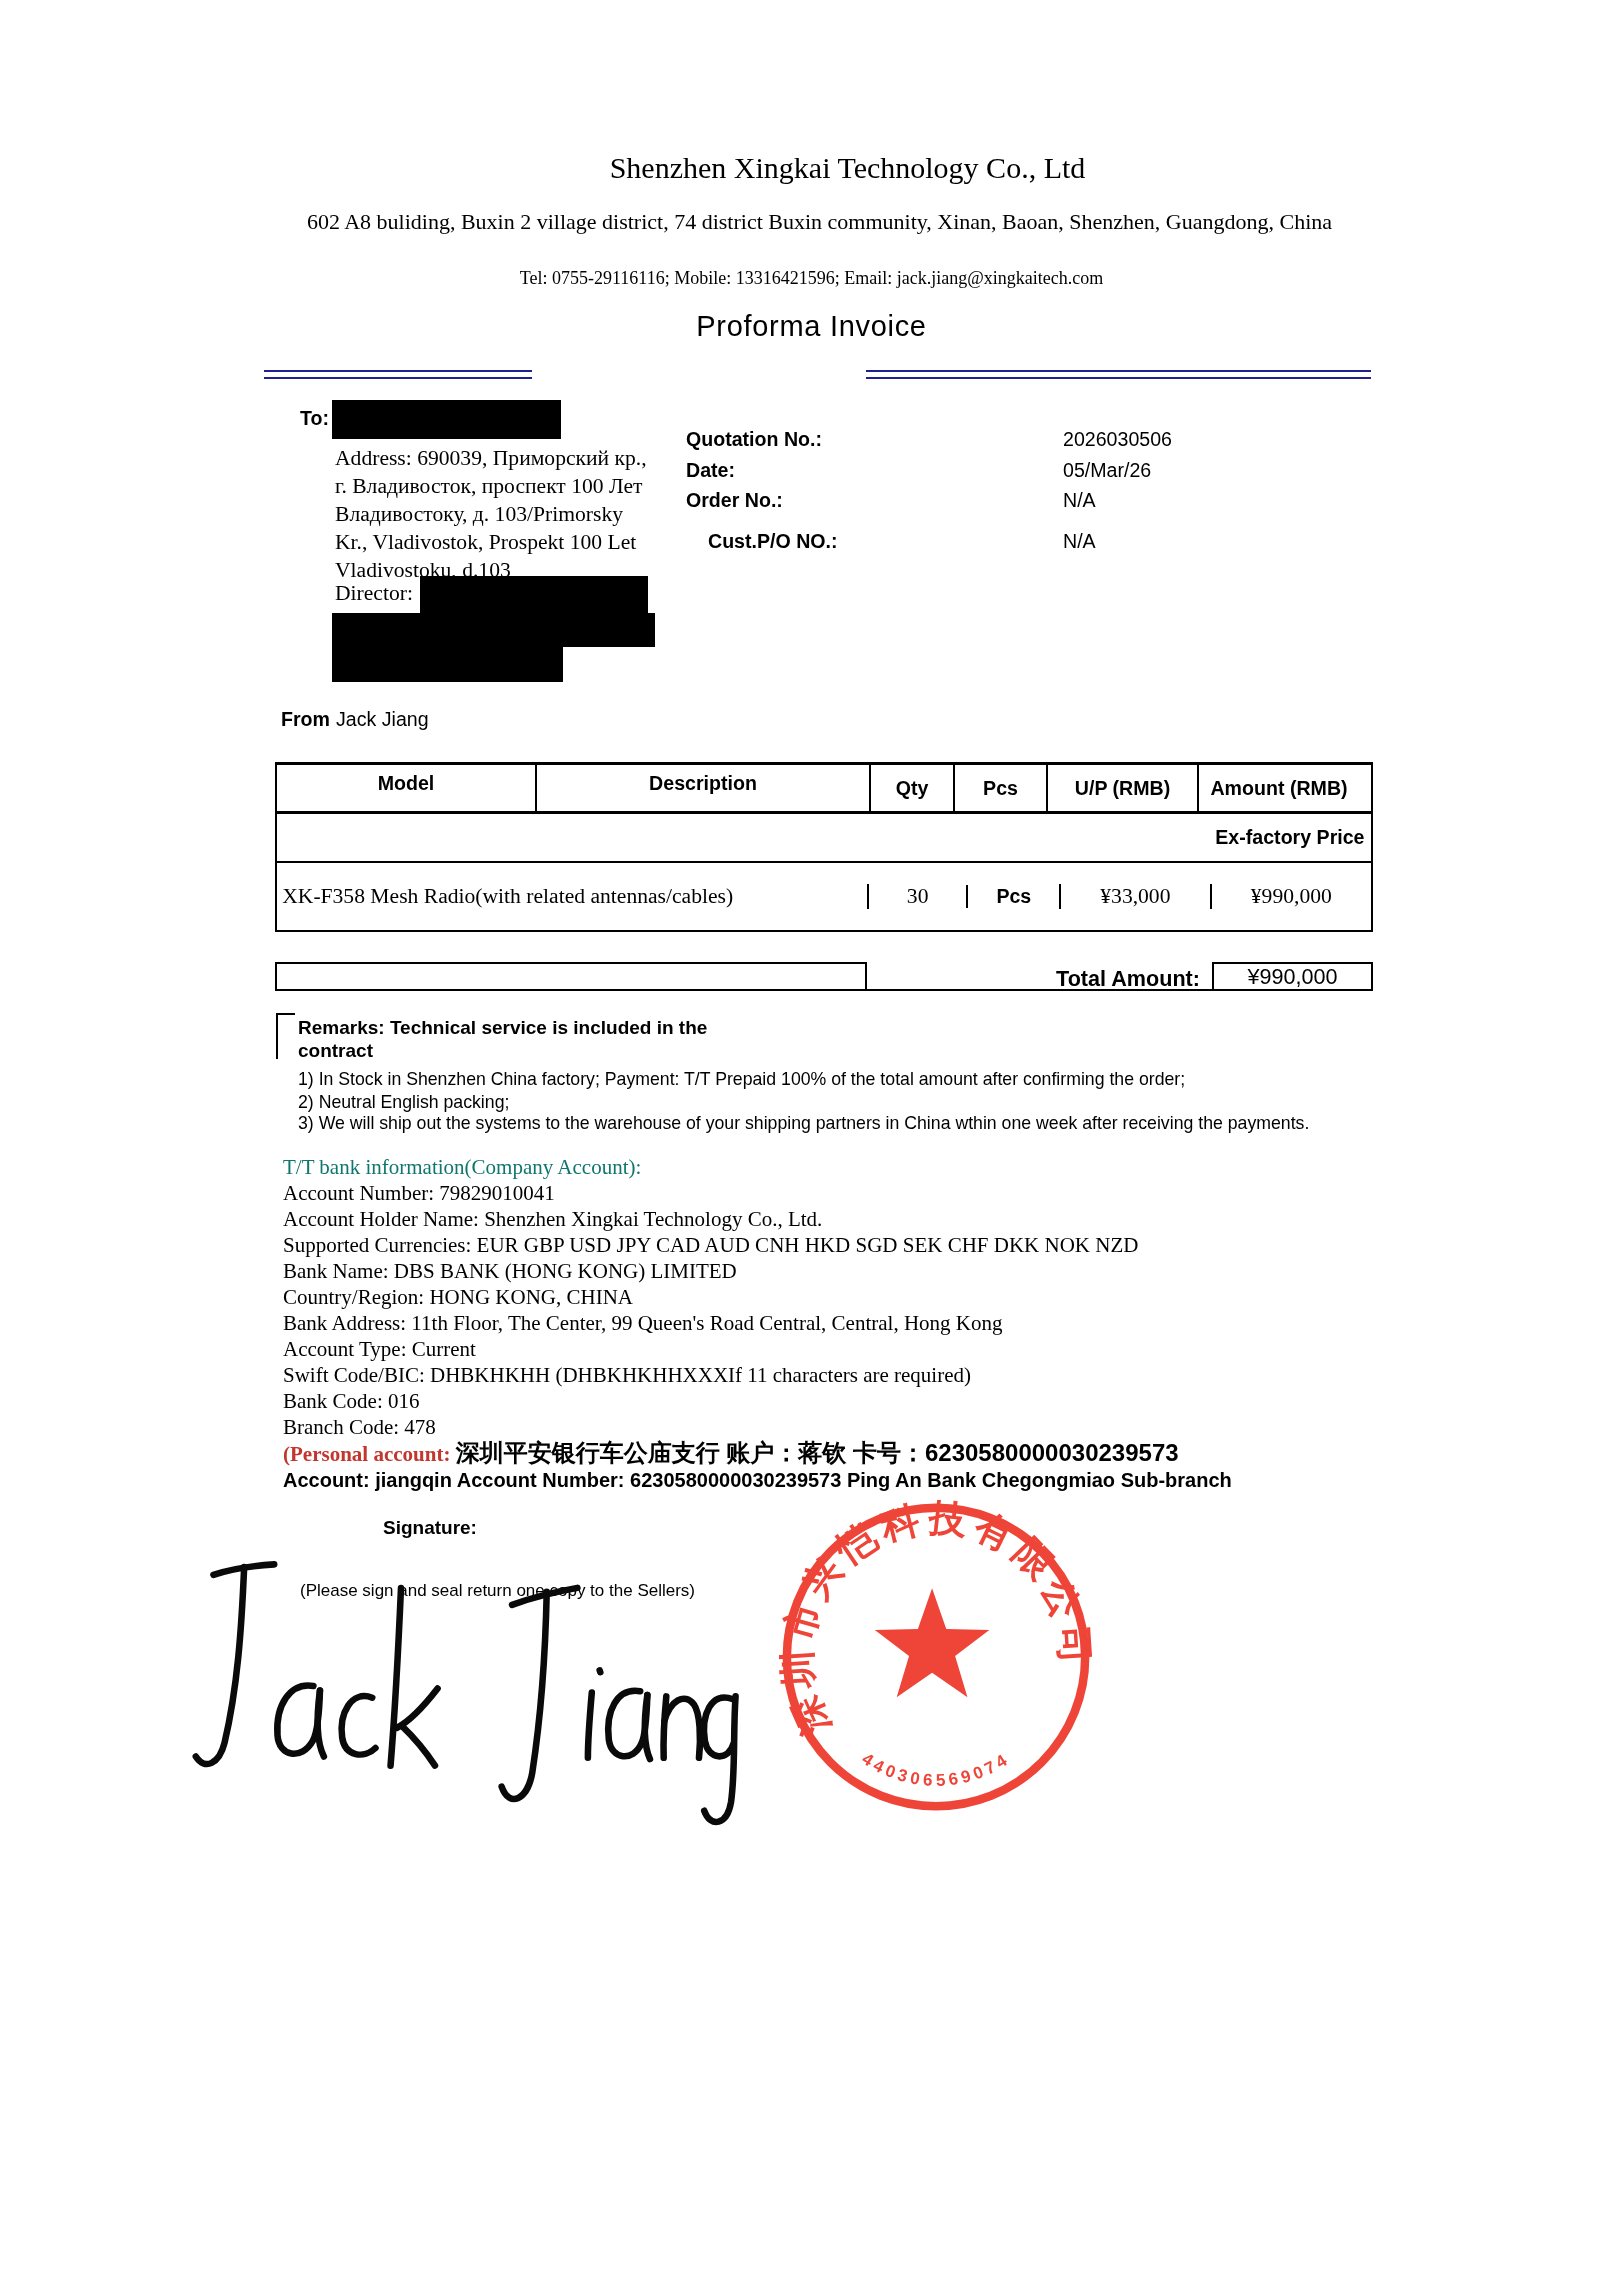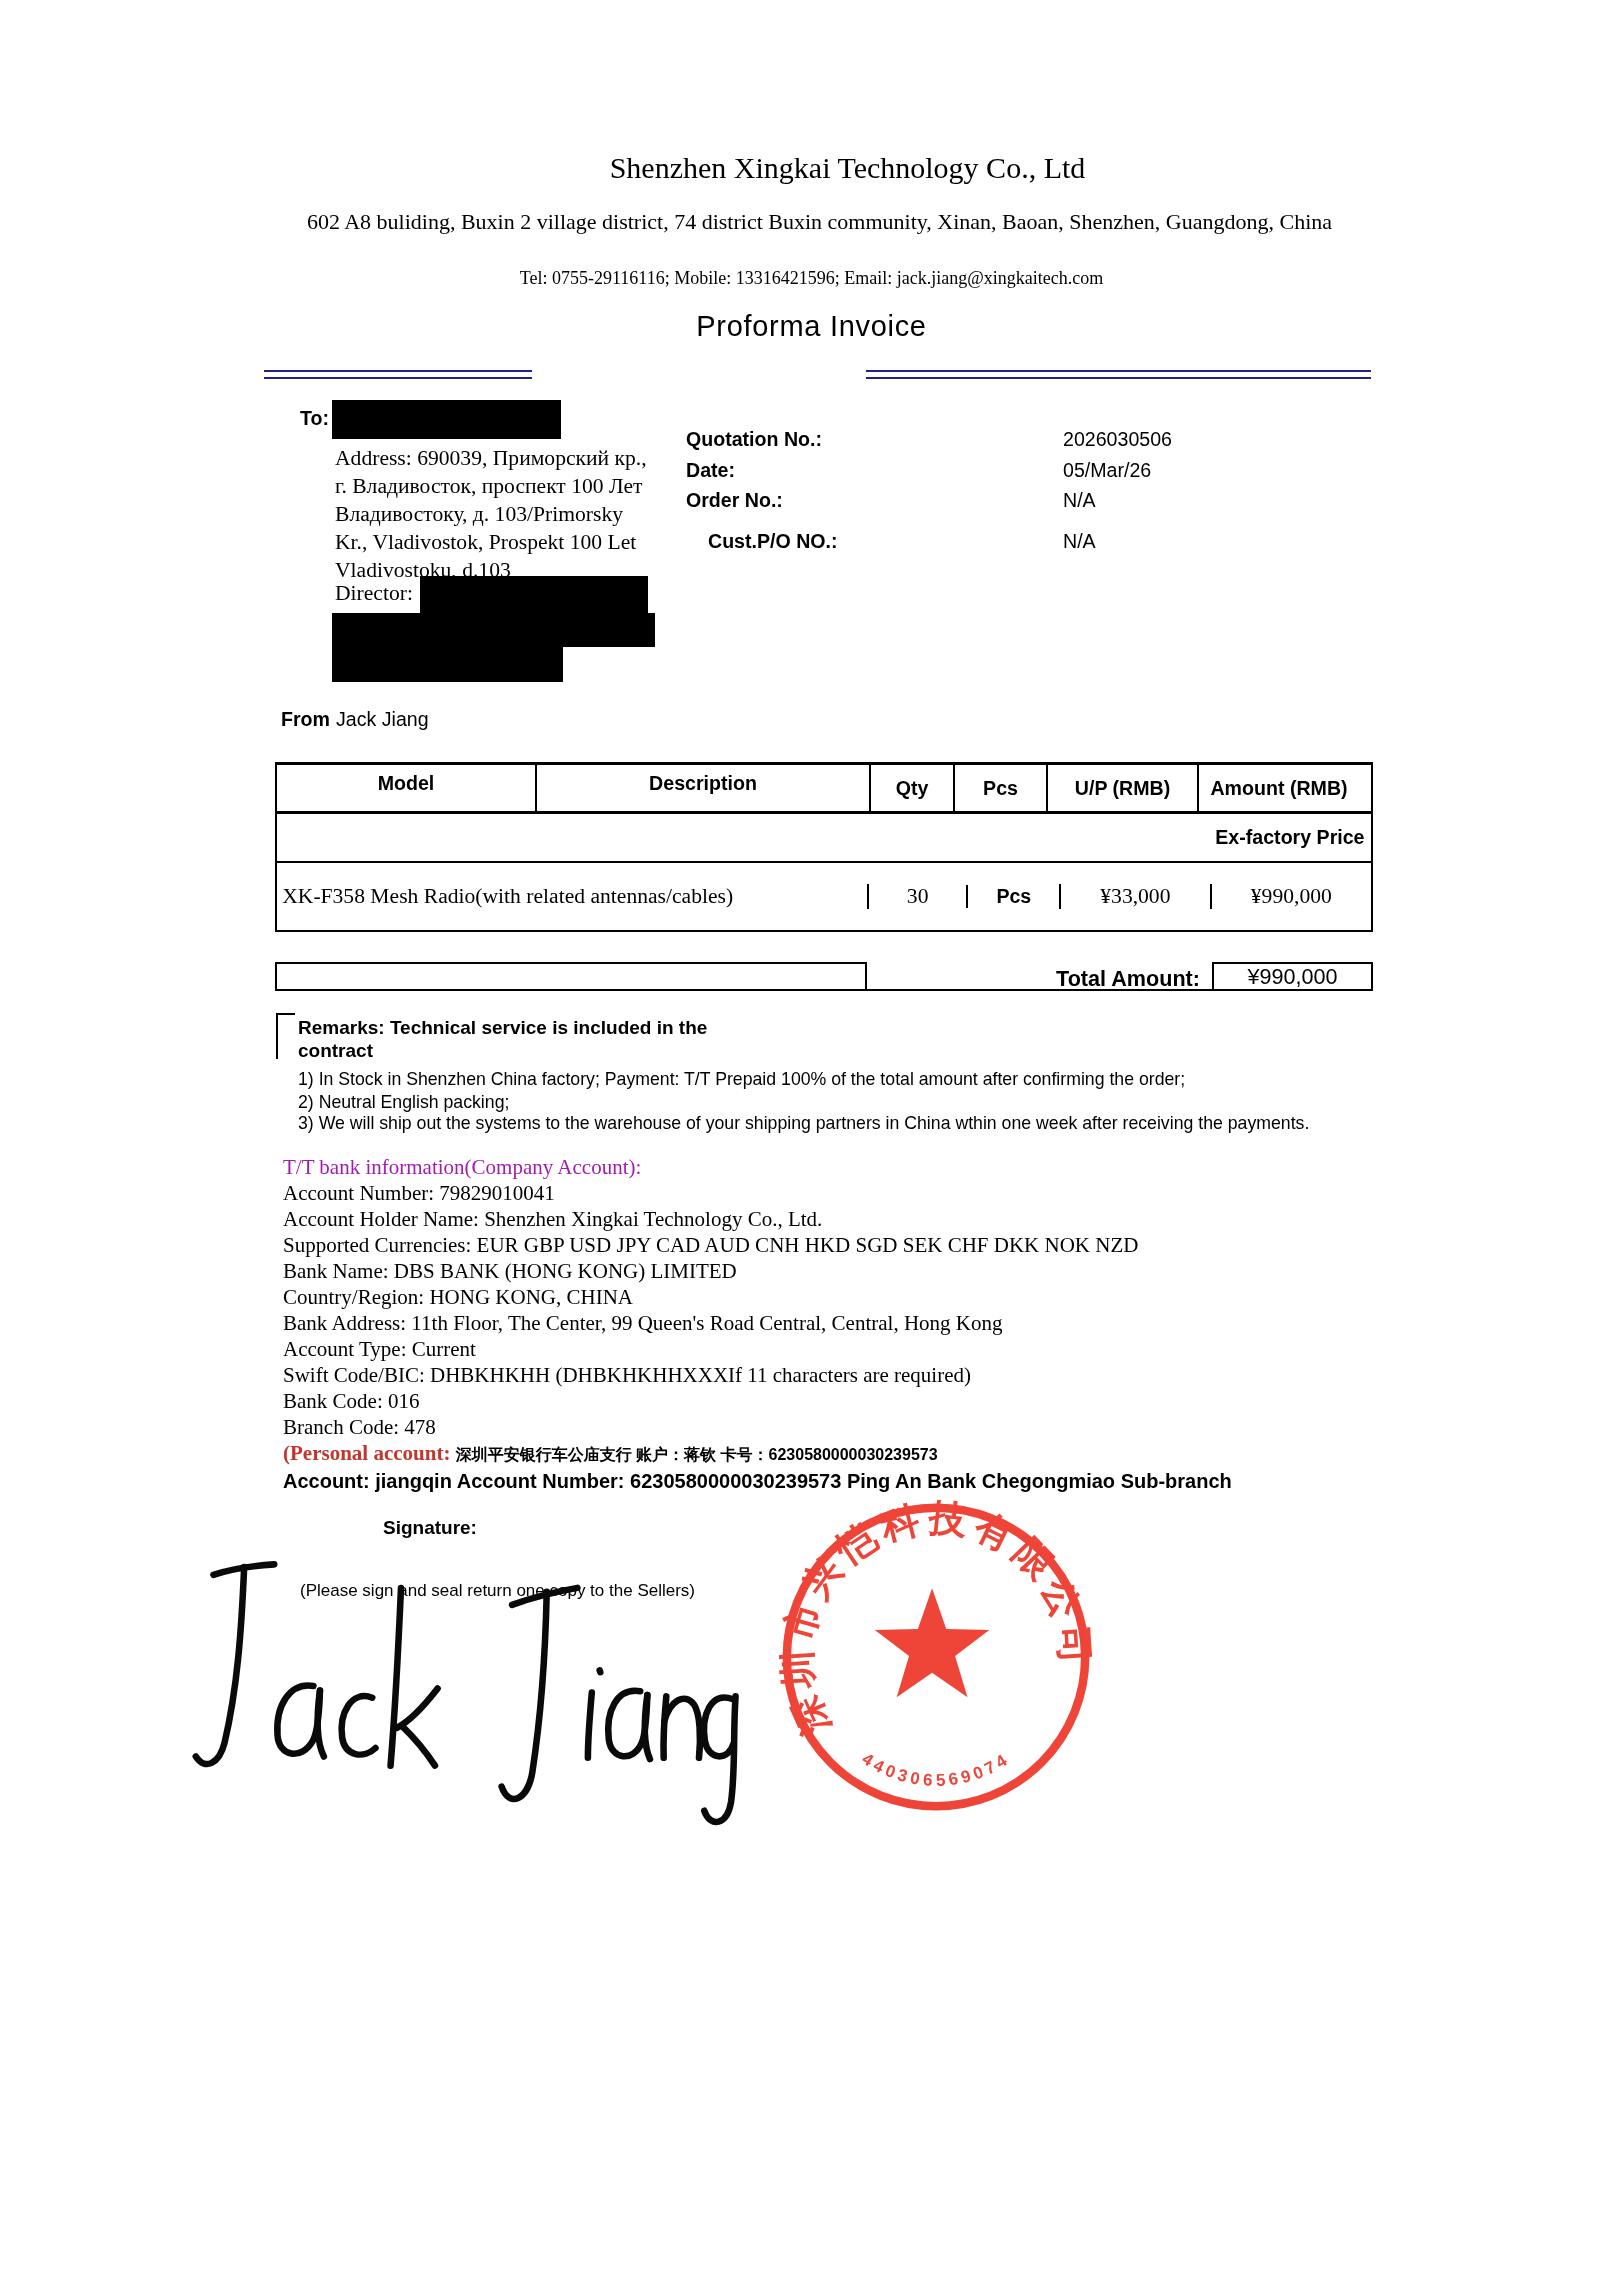--- a/index.html
+++ b/index.html
@@ -33,23 +33,23 @@
   .tc.start{align-items:flex-start;padding-top:6.5px;}
   .tc.r{border-left:2px solid #000;}
   .th{font-size:19.6px;font-weight:bold;}
   .td-serif{font-size:21.6px;font-family:"Liberation Serif", serif;}
   .totcell{box-sizing:border-box;border:2px solid #000;background:#fff;}
   
   .rm-bold{font-size:19px;font-weight:bold;}
   .rm-item{font-size:17.7px;}
   
   .bank{left:283px;top:1154px;width:1112px;font-size:21px;line-height:26px;font-family:"Liberation Serif", serif;}
-  .bank-heading{color:#a21caf;}
+  .bank-heading{color:#0f766e;}
   .personal-red{color:#C2362E;font-weight:bold;}
-  .cjk-bold{font-family:"Liberation Sans", sans-serif;font-weight:bold;font-size:16px;margin-top:45px;}
+  .cjk-bold{font-family:"Liberation Sans", sans-serif;font-weight:bold;font-size:24px;margin-top:45px;}
   .acct-line{font-family:"Liberation Sans", sans-serif;font-weight:bold;font-size:20px;}
   .sr-only{position:absolute;width:0.7px;height:0.7px;overflow:hidden;clip:rect(0 0 0 0);}
   svg{display:block;}
 </style>
 </head>
 <body>
 
 <div class="page">
 
   <div class="abs serif center company">Shenzhen Xingkai Technology Co., Ltd</div>

